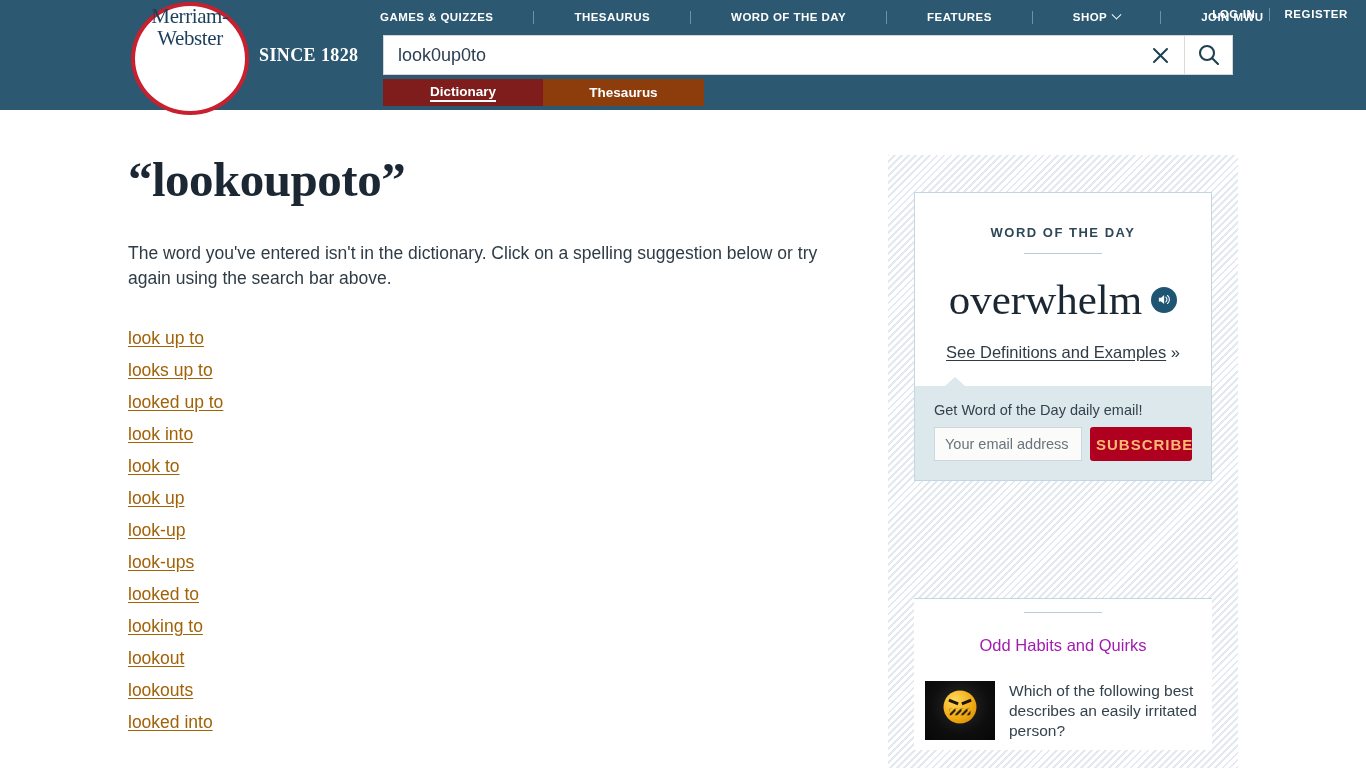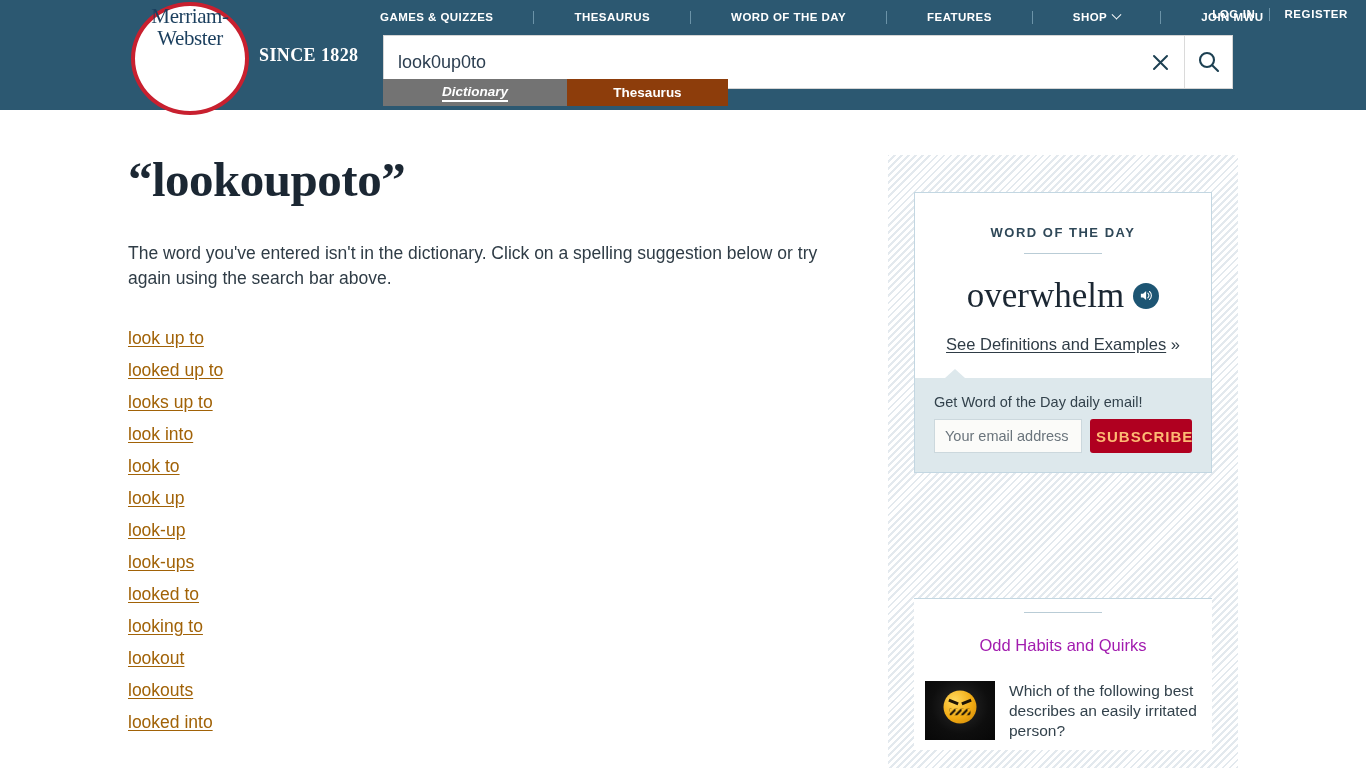--- a/index.html
+++ b/index.html
@@ -103,21 +103,21 @@
     text-decoration: none;
     padding: 0 14px;
     white-space: nowrap;
   }
   .topnav-right a:last-child { padding-right: 0; }
 
   
   .search-row {
     position: absolute;
     left: 383px; top: 35px;
-    width: 850px; height: 54px;
+    width: 850px; height: 40px;
     display: flex;
     background: #ffffff;
     border: 1px solid #d5d5d5;
   }
   .search-input {
     flex: 1;
     border: none; outline: none;
     font-family: "Liberation Sans", sans-serif;
     font-size: 18px;
     color: #2c3e50;
@@ -147,23 +147,22 @@
   .tab {
     display: flex; align-items: center; justify-content: center;
     font-size: 13.5px;
     font-weight: 700;
     cursor: pointer;
     padding: 0 14px;
     color: #ffffff;
     white-space: nowrap;
   }
   .tab-dictionary {
-    width: 184px;
-    background: #737373;
-    font-style: italic;
+    width: 160px;
+    background: #7f1d1d;
   }
   .tab-dictionary span { border-bottom: 2px solid #ffffff; padding-bottom: 1px; }
   .tab-thesaurus {
     width: 161px;
     background: #8d3d0b;
   }
 
   
   .page {
     position: relative;
@@ -240,21 +239,21 @@
     background: #b9ccd6;
     margin: 13px auto 0 auto;
   }
   .wod-word-row {
     display: flex; align-items: center; justify-content: center;
     gap: 9px;
     margin-top: 24px;
   }
   .wod-word {
     font-family: "Liberation Serif", serif;
-    font-size: 35px;
+    font-size: 43px;
     color: #1b2733;
     font-weight: 400;
     line-height: 1;
   }
   .speaker-btn {
     width: 26px; height: 26px;
     border-radius: 50%;
     background: #1d5573;
     border: none;
     display: flex; align-items: center; justify-content: center;
@@ -437,22 +436,22 @@
   </div>
 </div>
 
 <div class="page">
 
   <div class="content">
     <h1 class="headword">“lookoupoto”</h1>
     <p class="intro">The word you've entered isn't in the dictionary. Click on a spelling suggestion below or try again using the search bar above.</p>
     <ul class="suggestions">
       <li><a href="#">look up to</a></li>
+      <li><a href="#">looks up to</a></li>
       <li><a href="#">looked up to</a></li>
-      <li><a href="#">looks up to</a></li>
       <li><a href="#">look into</a></li>
       <li><a href="#">look to</a></li>
       <li><a href="#">look up</a></li>
       <li><a href="#">look-up</a></li>
       <li><a href="#">look-ups</a></li>
       <li><a href="#">looked to</a></li>
       <li><a href="#">looking to</a></li>
       <li><a href="#">lookout</a></li>
       <li><a href="#">lookouts</a></li>
       <li><a href="#">looked into</a></li>

